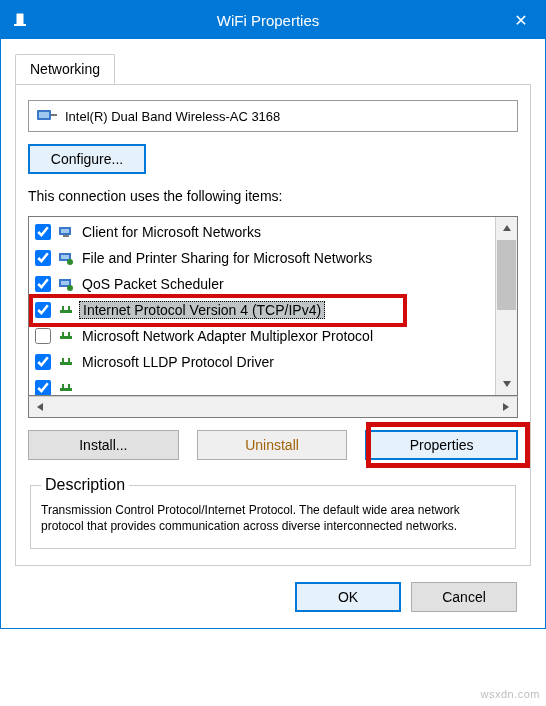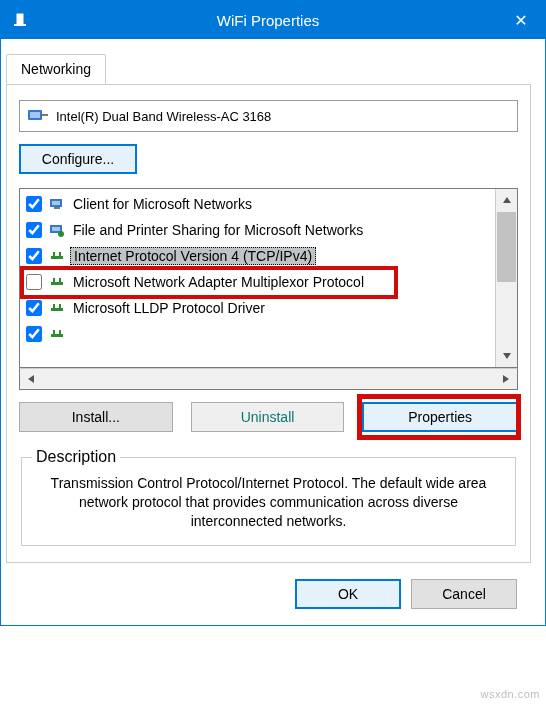--- a/index.html
+++ b/index.html
@@ -31,21 +31,21 @@
     align-items: center; justify-content: center;
   }
   .titlebar .title { flex: 1; font-size: 15px; }
   .titlebar .close {
     width: 48px; height: 38px;
     display: flex; align-items: center; justify-content: center;
     font-size: 16px;
   }
   .client {
     background: #fff;
-    padding: 14px 14px 0 5px;
+    padding: 14px 14px 0 14px;
   }
   .tabstrip {
     display: flex;
     border-bottom: 1px solid #ccc;
     position: relative;
     top: 1px;
   }
   .tab {
     border: 1px solid #ccc;
     border-bottom: 1px solid #fff;
@@ -74,21 +74,21 @@
     min-width: 118px;
     height: 30px;
     background: #e1e1e1;
     border: 1px solid #adadad;
     font-size: 14px;
     padding: 0 10px;
     color: #000;
     display:inline-flex; align-items:center; justify-content:center;
   }
   .btn.def { border: 2px solid #0078d7; background: #e5f1fb; }
-  .btn.disabled { color: #0f766e; background:#efefef; }
+  .btn.disabled { color: #a16207; background:#efefef; }
   .sublabel { margin-bottom: 6px; font-size: 14px; }
   .listwrap {
     display: flex;
     border: 1px solid #7a7a7a;
     height: 180px;
     margin-top: 12px;
   }
   .listbox {
     flex: 1;
     overflow: hidden;
@@ -146,21 +146,21 @@
     position: relative;
   }
   .btnrow3 .btn { flex:1; min-width:0; }
   #hl-prop { left: 338px; top: -8px; width: 164px; height: 46px; position:absolute; border:5px solid #d10a0a; pointer-events:none;}
   fieldset.desc {
     border: 1px solid #ccc;
     margin-top: 16px;
     padding: 8px 10px 14px 10px;
   }
   fieldset.desc legend { font-size: 16px; padding: 0 4px; }
-  fieldset.desc .desctext { font-size: 14px; line-height: 1.35; text-align: center; }
+  fieldset.desc .desctext { font-size: 12px; line-height: 1.35; }
   .footer {
     display: flex;
     justify-content: flex-end;
     gap: 10px;
     padding: 16px 14px 16px 0;
   }
   .watermark {
     position: absolute;
     right: 6px;
     top: 688px;
@@ -202,20 +202,21 @@
               <rect x="14" y="6" width="6" height="2" fill="#777"></rect>
             </svg>
         </span>
         <span>Intel(R) Dual Band Wireless-AC 3168</span>
       </div>
 
       <div class="row-right">
         <button class="btn def">Configure...</button>
       </div>
 
+      <div class="sublabel">This connection uses the following items:</div>
 
       <div class="listwrap">
         <div class="listbox">
           <div class="listcontent" id="listcontent">
               <div class="item">
                 <input type="checkbox" checked="" style="">
                 <span class="ic">
                   <svg width="16" height="16" viewBox="0 0 16 16">
                     <rect x="1" y="3" width="12" height="8" fill="#3a77c8"></rect>
                     <rect x="3" y="5" width="8" height="4" fill="#9ec8ef"></rect>
@@ -227,20 +228,31 @@
               <div class="item">
                 <input type="checkbox" checked="" style="">
                 <span class="ic">
                   <svg width="16" height="16" viewBox="0 0 16 16">
                     <rect x="1" y="3" width="12" height="8" fill="#3a77c8"></rect>
                     <rect x="3" y="5" width="8" height="4" fill="#9ec8ef"></rect>
                     <circle cx="12" cy="12" r="3" fill="#2e8b2e"></circle>
                   </svg>
                 </span>
                 <span class="txt">File and Printer Sharing for Microsoft Networks</span>
+              </div>
+              <div class="item">
+                <input type="checkbox" checked="" style="">
+                <span class="ic">
+                  <svg width="16" height="16" viewBox="0 0 16 16">
+                    <rect x="1" y="3" width="12" height="8" fill="#3a77c8"></rect>
+                    <rect x="3" y="5" width="8" height="4" fill="#9ec8ef"></rect>
+                    <circle cx="12" cy="12" r="3" fill="#2e8b2e"></circle>
+                  </svg>
+                </span>
+                <span class="txt">QoS Packet Scheduler</span>
               </div>
               <div class="item selected">
                 <input type="checkbox" checked="" style="">
                 <span class="ic">
                   <svg width="16" height="16" viewBox="0 0 16 16">
                     <rect x="2" y="8" width="12" height="3" fill="#2e8b2e"></rect>
                     <rect x="4" y="4" width="2" height="5" fill="#2e8b2e"></rect>
                     <rect x="10" y="4" width="2" height="5" fill="#2e8b2e"></rect>
                   </svg>
                 </span>

